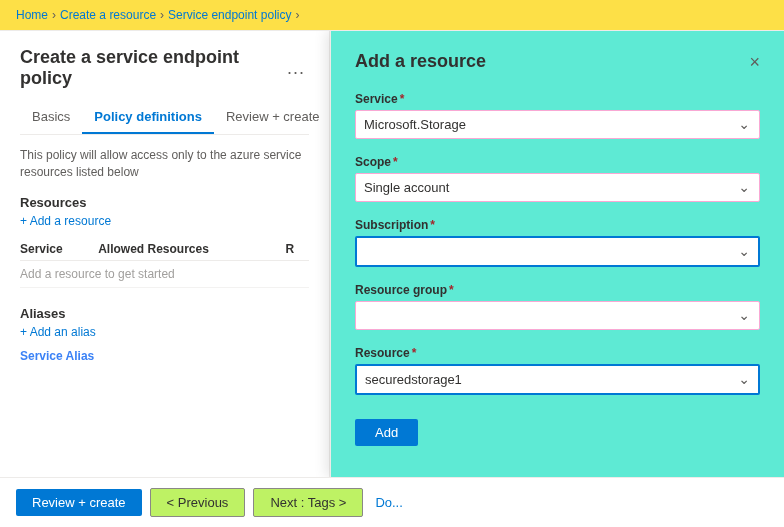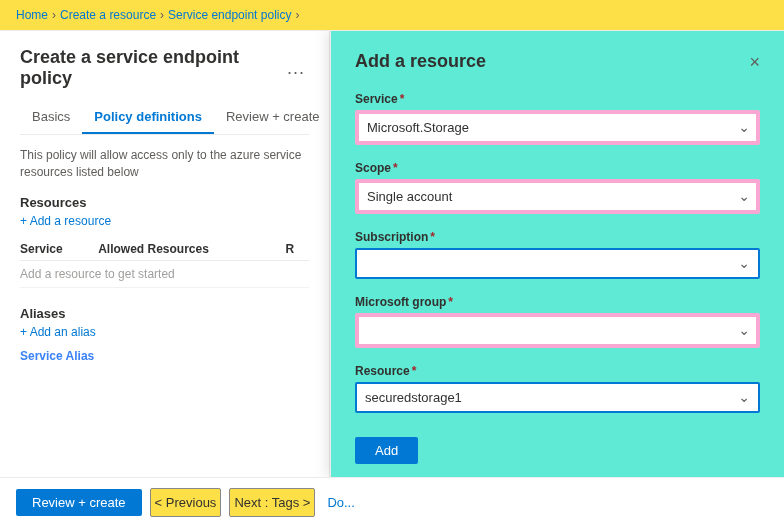--- a/index.html
+++ b/index.html
@@ -193,21 +193,21 @@
       display: block;
     }
     .required-star {
       color: #a4262c;
       margin-left: 2px;
     }
 
     .form-select {
       width: 100%;
       padding: 6px 32px 6px 8px;
-      border: 4px solid #f9a8d4;
+      border: 1px solid #f9a8d4;
       border-radius: 2px;
       font-size: 13px;
       color: #323130;
       background: #fff;
       appearance: none;
       -webkit-appearance: none;
       cursor: pointer;
       position: relative;
     }
 
@@ -251,24 +251,24 @@
       color: #fff;
       border: none;
       padding: 6px 16px;
       font-size: 13px;
       cursor: pointer;
       border-radius: 2px;
       font-family: inherit;
     }
 
     .btn-secondary {
-      background: #fde047;
+      background: #bef264;
       color: #323130;
       border: 1px solid #8a8886;
-      padding: 6px 4px;
+      padding: 6px 16px;
       font-size: 13px;
       cursor: pointer;
       border-radius: 2px;
       font-family: inherit;
     }
 
     .btn-link {
       background: none;
       border: none;
       color: #0078d4;
@@ -385,21 +385,21 @@
       <div class="select-wrapper select-focused">
         <select class="form-select" style="border-color:#0078d4;border-width:2px;">
           <option value=""></option>
         </select>
       </div>
     </div>
 
     
     <div class="form-group">
       <label class="form-label">
-        <span>Microsoft group</span><span class="required-star">*</span>
+        <span>Resource group</span><span class="required-star">*</span>
       </label>
       <div class="select-wrapper">
         <select class="form-select">
           <option value=""></option>
         </select>
       </div>
     </div>
 
     
     <div class="form-group select-resource">

